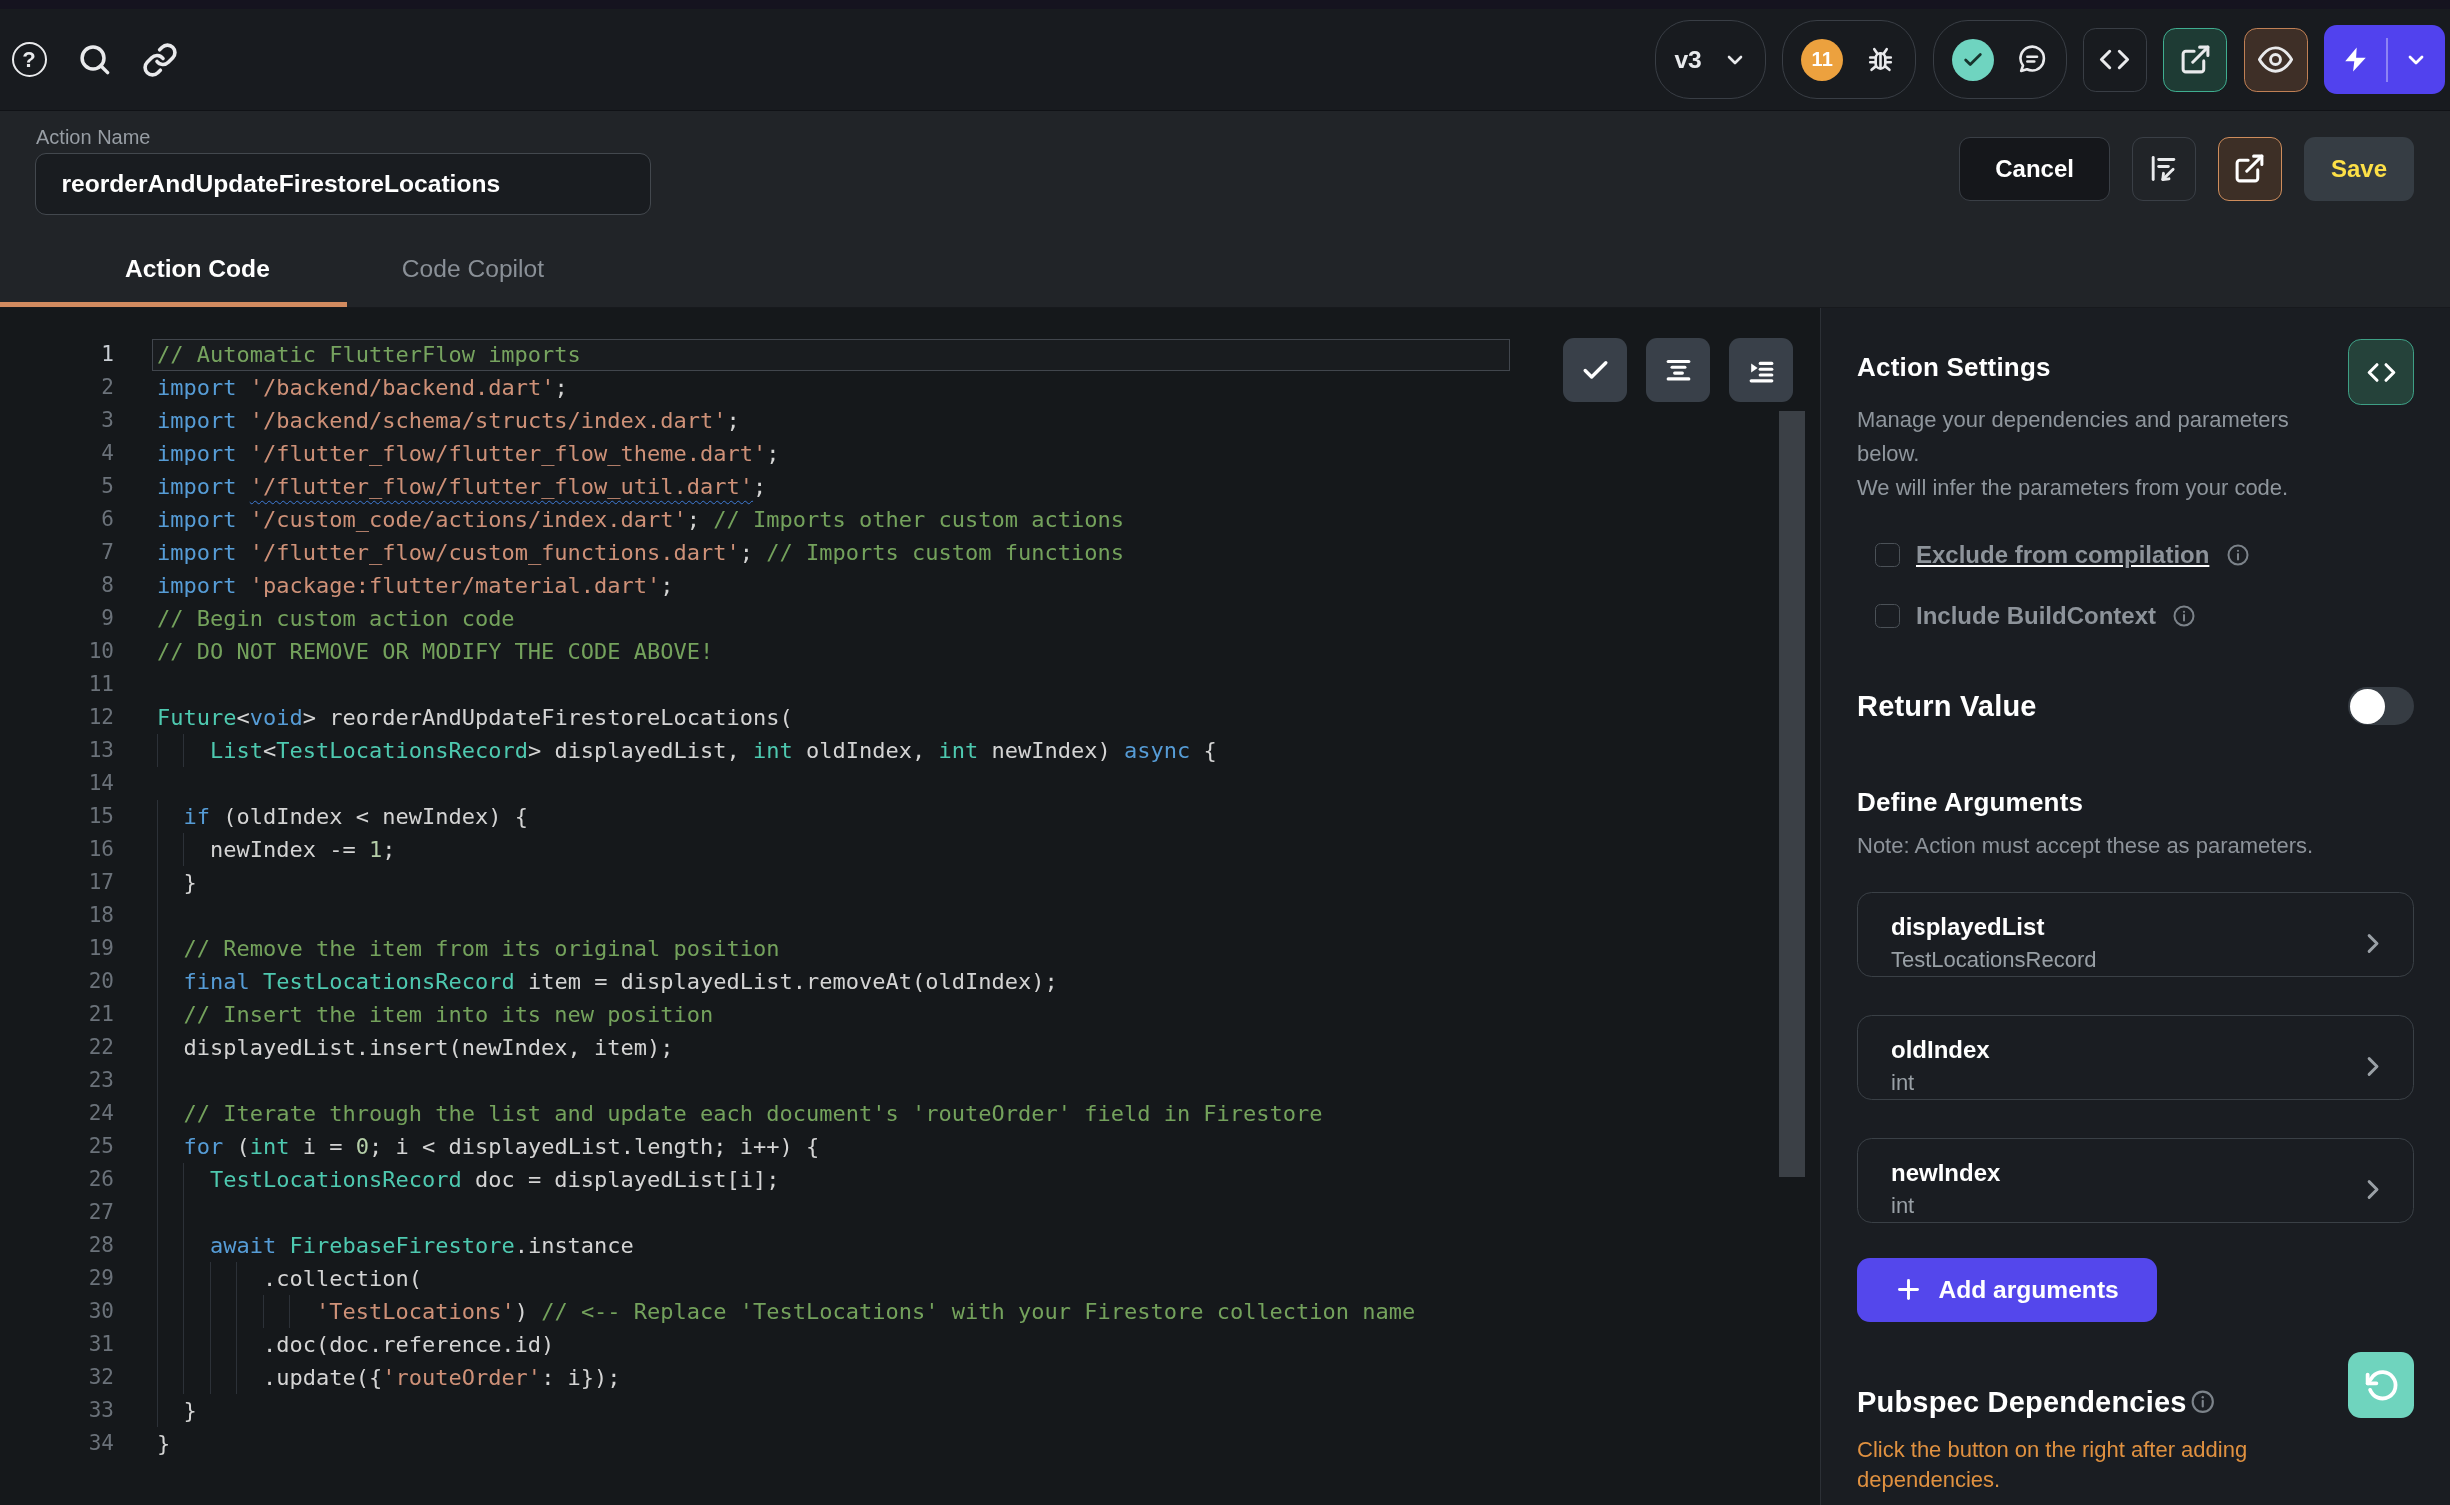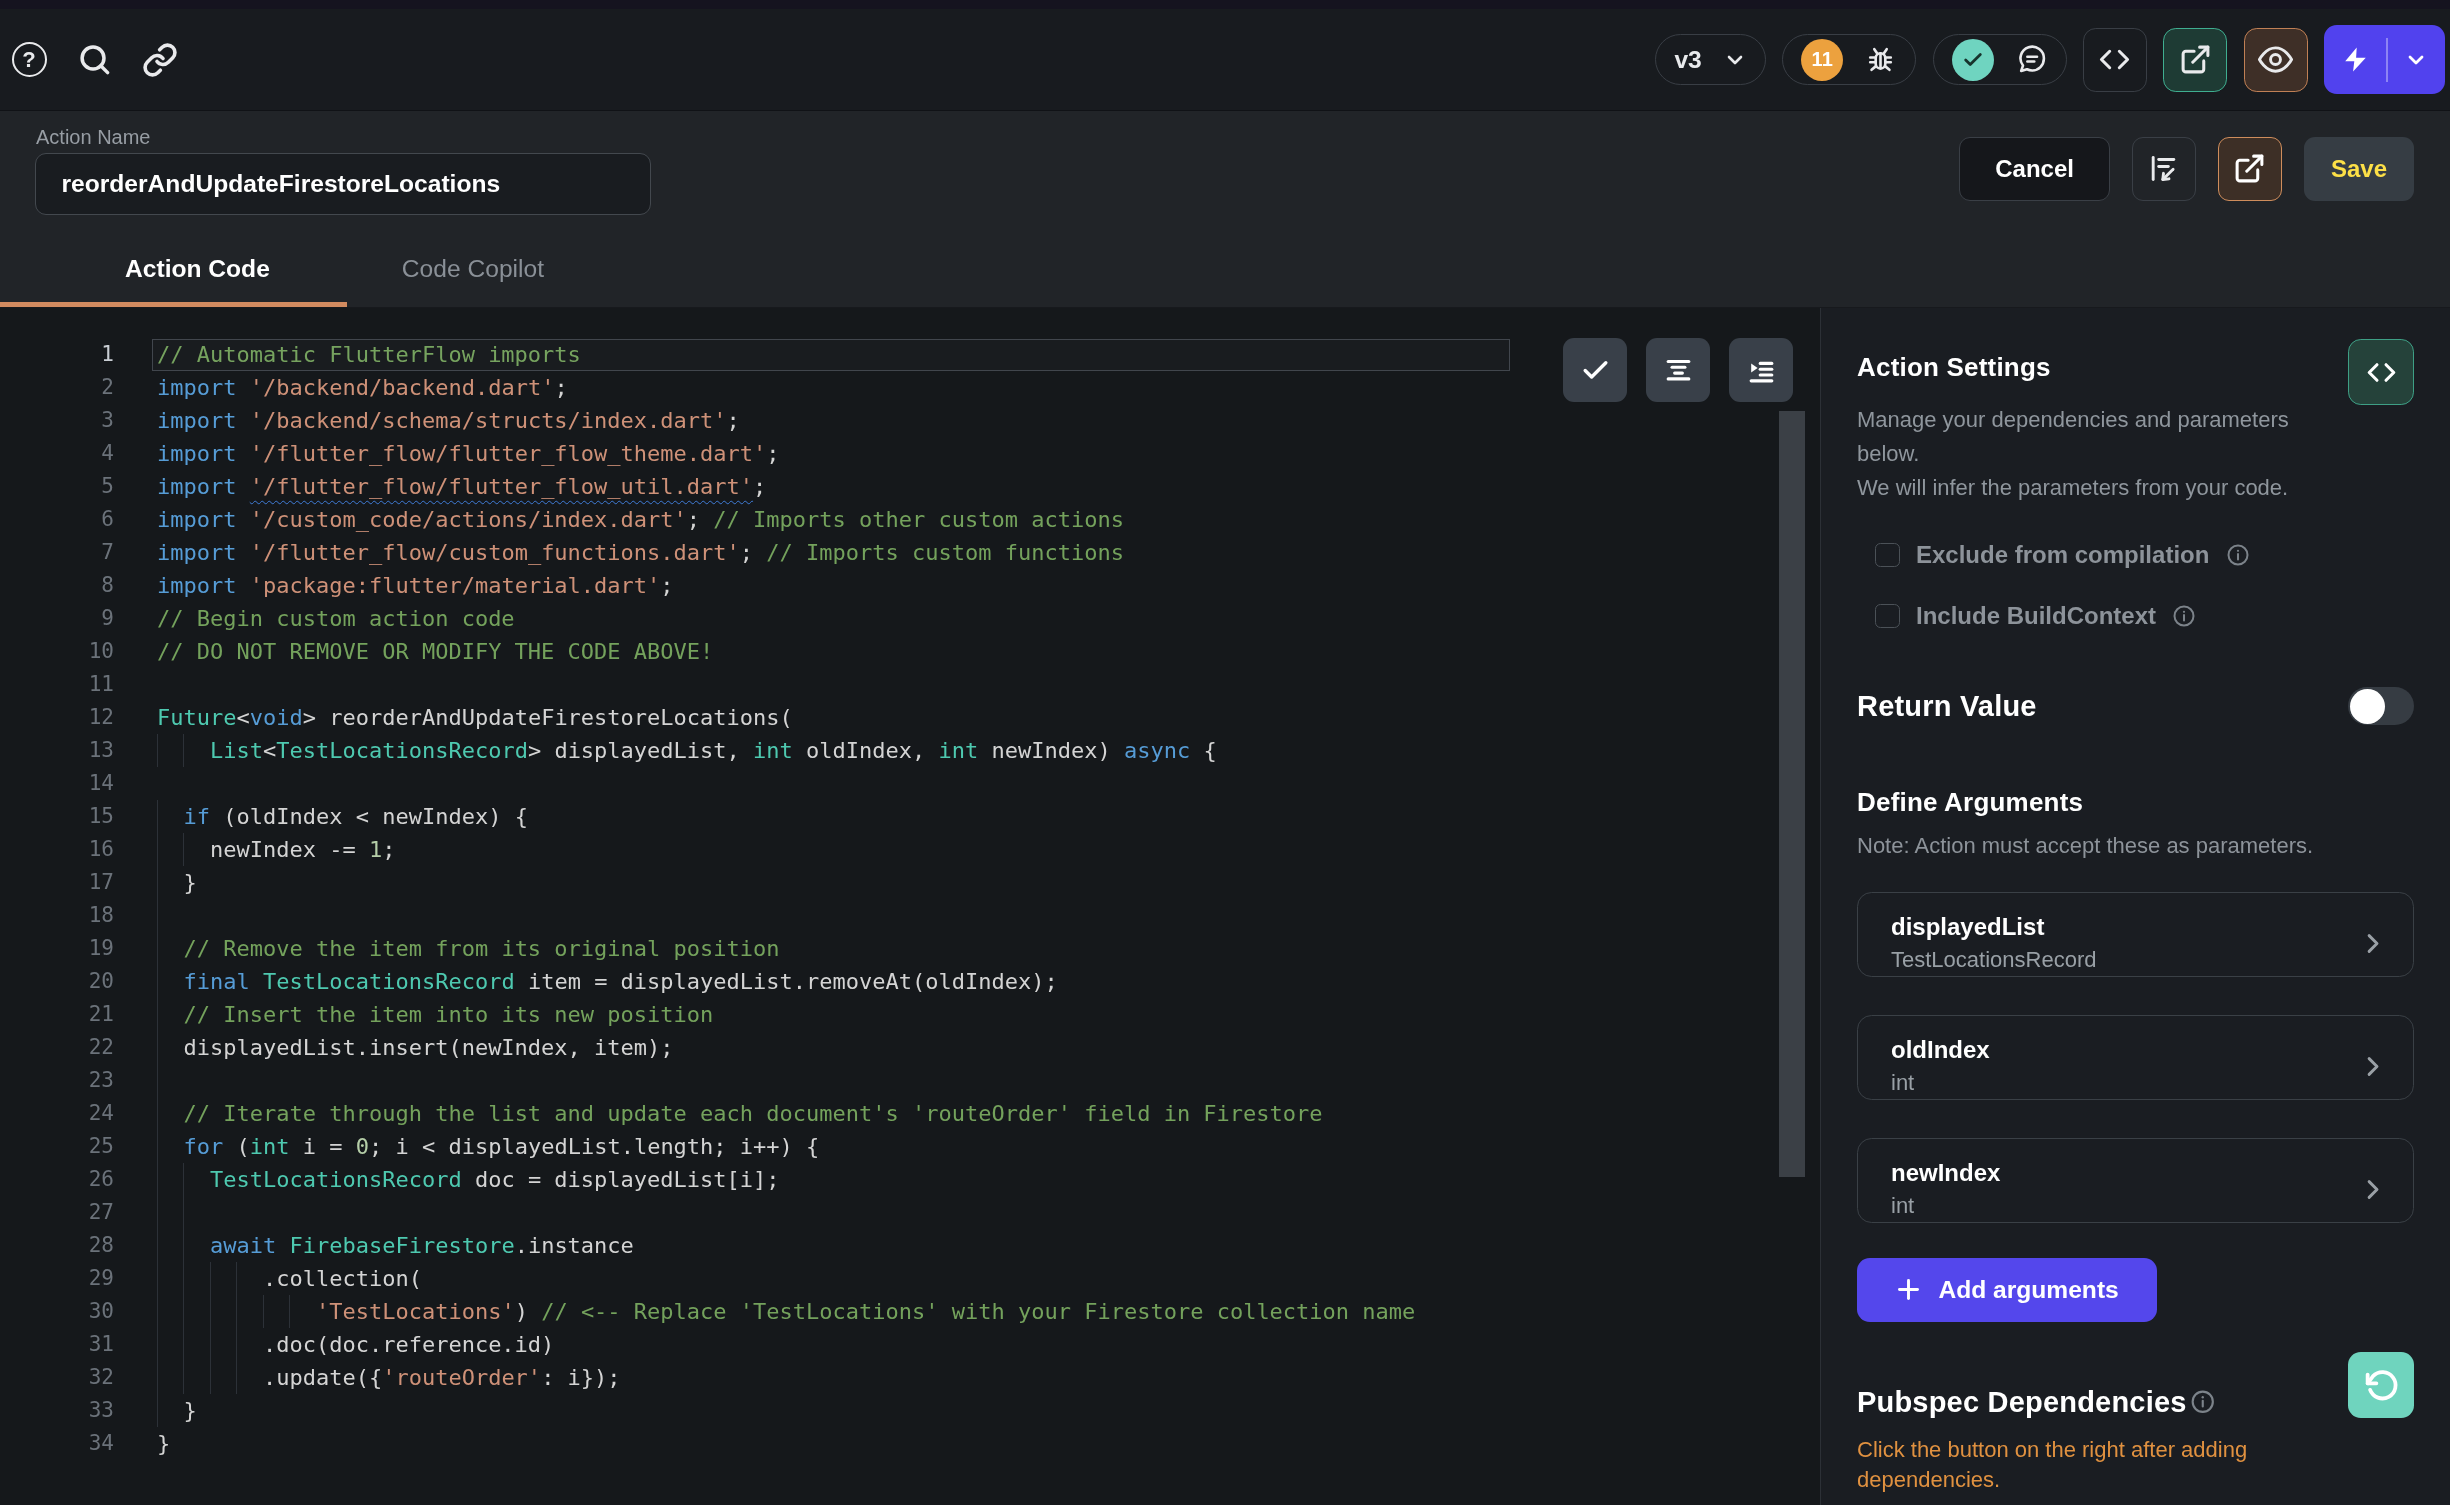--- a/index.html
+++ b/index.html
@@ -12,21 +12,21 @@
   
   .toolbar { height:102px; background:#181b1f; display:flex; align-items:center;
              padding:0 5.5px 0 9px; border-bottom:0.9px solid #101216; }
   .tb-left { display:flex; align-items:center; gap:25.5px; }
   .icon-btn { width:40px; height:40px; display:flex; align-items:center; justify-content:center;
               color:#e9eaec; cursor:pointer; }
   .help-circle { width:35px; height:35px; border:2.3px solid #e9eaec; border-radius:50%;
                  display:flex; align-items:center; justify-content:center;
                  font-size:22px; font-weight:700; color:#e9eaec; }
   .tb-right { margin-left:auto; display:flex; align-items:center; gap:16.4px; }
-  .pill { height:51px; border:1.8px solid #393e45; border-radius:35px; display:flex;
+  .pill { height:79px; border:1.8px solid #393e45; border-radius:35px; display:flex;
           align-items:center; justify-content:center; gap:21px; padding:0 18px; cursor:pointer; }
   .pill .ver { color:#e8eaec; font-size:24.6px; font-weight:600; }
   .badge-circle { width:42px; height:42px; border-radius:50%; display:flex; align-items:center;
                   justify-content:center; font-size:20px; font-weight:700; }
   .badge-orange { background:#eca13e; color:#fff; }
   .badge-teal { background:#6fd4c0; color:#17332c; }
   .sq-btn { width:64px; height:64px; border-radius:12.8px; border:1.8px solid #393e45;
             display:flex; align-items:center; justify-content:center; color:#e9eaec; cursor:pointer; }
   .sq-btn.teal { border-color:#3fae90; background:#1e3b34; }
   .sq-btn.brown { border-color:#c08055; background:#3e2f27; }
@@ -87,21 +87,21 @@
   .panel { width:630px; background:#1a1d22; border-left:0.9px solid #2c3036; position:relative;
            padding:44px 36px 0 36px; color:#fff; }
   .panel h1 { font-size:26px; font-weight:700; letter-spacing:0.2px; }
   .panel h2 { font-size:29px; font-weight:700; letter-spacing:0.2px; }
   .corner-btn { position:absolute; right:36px; width:66px; height:66px; border-radius:12.8px;
                 display:flex; align-items:center; justify-content:center; cursor:pointer; }
   .code-corner { top:31px; border:1.8px solid #3e9f85; background:#25423a; color:#fff; }
   .undo-corner { background:#6fd4be; color:#fff; }
   .desc { margin-top:20px; font-size:22px; color:#8f969d; line-height:34px; }
   .chk-row { display:flex; align-items:center; gap:16.4px; margin-left:18px; }
-  .chk-row.first { margin-top:36px; }
+  .chk-row.first { margin-top:36px;text-decoration:underline; }
   .chk-row + .chk-row { margin-top:33px; }
   .checkbox { width:24.6px; height:24.6px; border:1.8px solid #4b5157; border-radius:5.5px; background:transparent; cursor:pointer; }
   .chk-label { font-size:24px; font-weight:600; color:#8d939a; }
   .info-ic { color:#7c838a; display:flex; }
   .rv-row { margin-top:57px; display:flex; align-items:center; justify-content:space-between; }
   .toggle { width:66px; height:38px; border-radius:19px; background:#363c43; position:relative; cursor:pointer; }
   .toggle .knob { position:absolute; left:1.8px; top:1.8px; width:35px; height:35px; border-radius:50%; background:#fff; }
   .da-title { margin-top:62px; font-size:30px; }
   .da-note { margin-top:14.6px; font-size:22px; color:#8d939a; }
   .args { margin-top:33px; }

